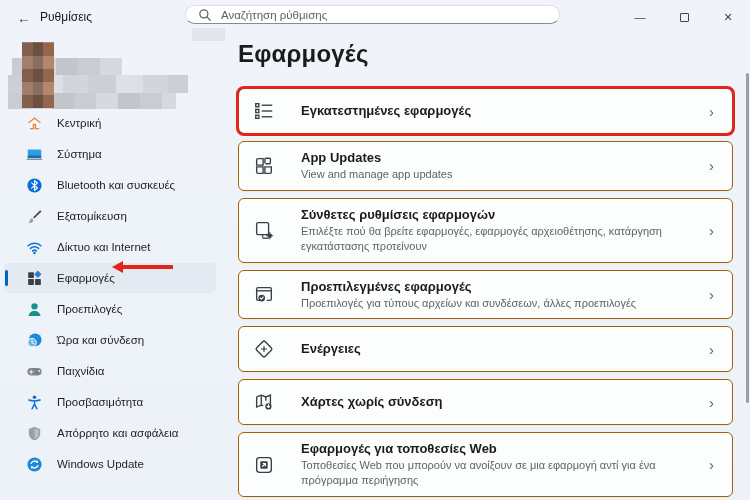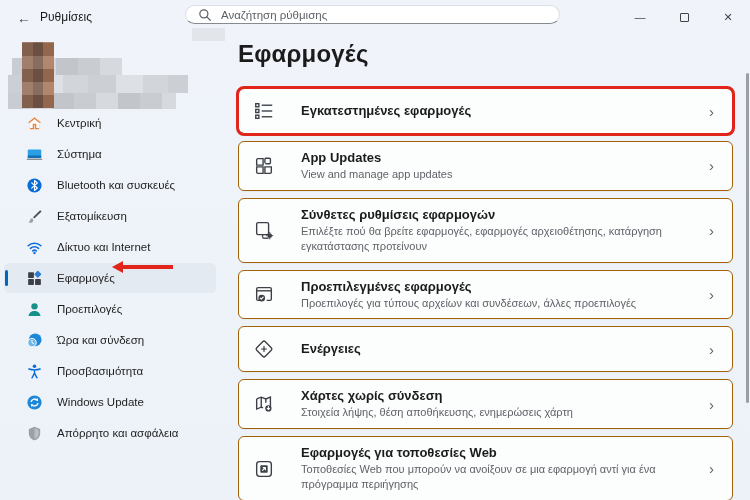--- a/index.html
+++ b/index.html
@@ -192,52 +192,63 @@
         <svg viewBox="0 0 24 24">
             <circle cx="13" cy="11" r="9" fill="#1d88d8"></circle>
             <circle cx="8.5" cy="15" r="6" fill="#6db6ea"></circle>
             <circle cx="8.5" cy="15" r="6" fill="none" stroke="#fff" stroke-width="1.4"></circle>
             <path d="M8.5 11.8V15l2.4 1.6" fill="none" stroke="#fff" stroke-width="1.4" stroke-linecap="round"></path>
           </svg>
       </span>
       <span class="nav-label">Ώρα και σύνδεση</span>
     </div>
 
+    <div class="nav-item">
+      <span class="nav-ic">
+        <svg viewBox="0 0 24 24">
+            <rect x="2" y="7" width="20" height="10.5" rx="5" fill="#81868c"></rect>
+            <path d="M7.5 10.2v4.6M5.2 12.5h4.6" stroke="#e8eaec" stroke-width="1.5" stroke-linecap="round"></path>
+            <circle cx="16" cy="14" r="1.3" fill="#2b7cd3"></circle>
+            <circle cx="18.7" cy="11.3" r="1.3" fill="#e8eaec"></circle>
+          </svg>
+      </span>
+      <span class="nav-label">Παιχνίδια</span>
+    </div>
 
     <div class="nav-item">
       <span class="nav-ic">
         <svg viewBox="0 0 24 24">
             <circle cx="12" cy="4.5" r="2.5" fill="#0a6cd6"></circle>
             <path d="M4 8.5c2.6.8 5.3 1.2 8 1.2s5.4-.4 8-1.2M12 9.7v4.5M12 14.2 8.5 21M12 14.2l3.5 6.8" fill="none" stroke="#0a6cd6" stroke-width="2" stroke-linecap="round"></path>
           </svg>
       </span>
       <span class="nav-label">Προσβασιμότητα</span>
+    </div>
+
+    <div class="nav-item">
+      <span class="nav-ic">
+        <svg viewBox="0 0 24 24">
+            <path d="M12 2.5 20 5.5v6c0 5.5-3.8 8.7-8 10-4.2-1.3-8-4.5-8-10v-6z" fill="#9aa0a6"></path>
+            <path d="M12 4.6 18 7v4.5c0 4.3-2.9 6.9-6 8z" fill="#b9bec3"></path>
+          </svg>
+      </span>
+      <span class="nav-label">Απόρρητο και ασφάλεια</span>
     </div>
 
     <div class="nav-item">
       <span class="nav-ic">
         <svg viewBox="0 0 24 24">
             <circle cx="12" cy="12" r="10" fill="#1d88d8"></circle>
             <path d="M7.2 10.5a5.2 5.2 0 0 1 9-1.4" fill="none" stroke="#fff" stroke-width="1.8" stroke-linecap="round"></path>
             <path d="M16.8 13.5a5.2 5.2 0 0 1-9 1.4" fill="none" stroke="#fff" stroke-width="1.8" stroke-linecap="round"></path>
             <path d="M16.6 5.8v3.4h-3.4z" fill="#fff"></path>
             <path d="M7.4 18.2v-3.4h3.4z" fill="#fff"></path>
           </svg>
       </span>
       <span class="nav-label">Windows Update</span>
-    </div>
-
-    <div class="nav-item">
-      <span class="nav-ic">
-        <svg viewBox="0 0 24 24">
-            <path d="M12 2.5 20 5.5v6c0 5.5-3.8 8.7-8 10-4.2-1.3-8-4.5-8-10v-6z" fill="#9aa0a6"></path>
-            <path d="M12 4.6 18 7v4.5c0 4.3-2.9 6.9-6 8z" fill="#b9bec3"></path>
-          </svg>
-      </span>
-      <span class="nav-label">Απόρρητο και ασφάλεια</span>
     </div>
 
   </div>
 </div>
 
 <div class="anno-arrow"></div>
 
 <div class="mosaic-block m-gray3" style="left:192px;top:28px;width:33px;height:13px;position:absolute;"></div>
 
 <div class="content">
@@ -330,21 +341,20 @@
       <svg viewBox="0 0 24 24" fill="none" stroke="#3c4046" stroke-width="1.5">
           <path d="M4 6.5 9 4.5l5 2 5-2v11l-3 1.2"></path>
           <path d="M9 4.5v11M14 6.5v4"></path>
           <path d="M4 6.5v11l5-2 2 .8"></path>
           <circle cx="16.8" cy="16.8" r="3.4" fill="#3c4046" stroke="none"></circle>
           <path d="M16.8 14.8v3.2m0 0-1.3-1.3m1.3 1.3 1.3-1.3" stroke="#fff" stroke-width="1.2" stroke-linecap="round" stroke-linejoin="round"></path>
         </svg>
     </span>
     <div class="card-text">
       <div class="card-title">Χάρτες χωρίς σύνδεση</div>
-      <div class="card-sub">Στοιχεία λήψης, θέση αποθήκευσης, ενημερώσεις χάρτη</div>
     </div>
     <span class="chev">›</span>
   </div>
 
   <div class="card">
     <span class="card-ic">
       <svg viewBox="0 0 24 24" fill="none" stroke="#3c4046" stroke-width="1.5">
           <rect x="4" y="4" width="16" height="16" rx="3"></rect>
           <rect x="8" y="8" width="8" height="8" rx="1" fill="#3c4046" stroke="none"></rect>
           <path d="M10.5 13.5 13.5 10.5m0 0h-2.4m2.4 0v2.4" stroke="#fff" stroke-width="1.2" stroke-linecap="round" stroke-linejoin="round"></path>

